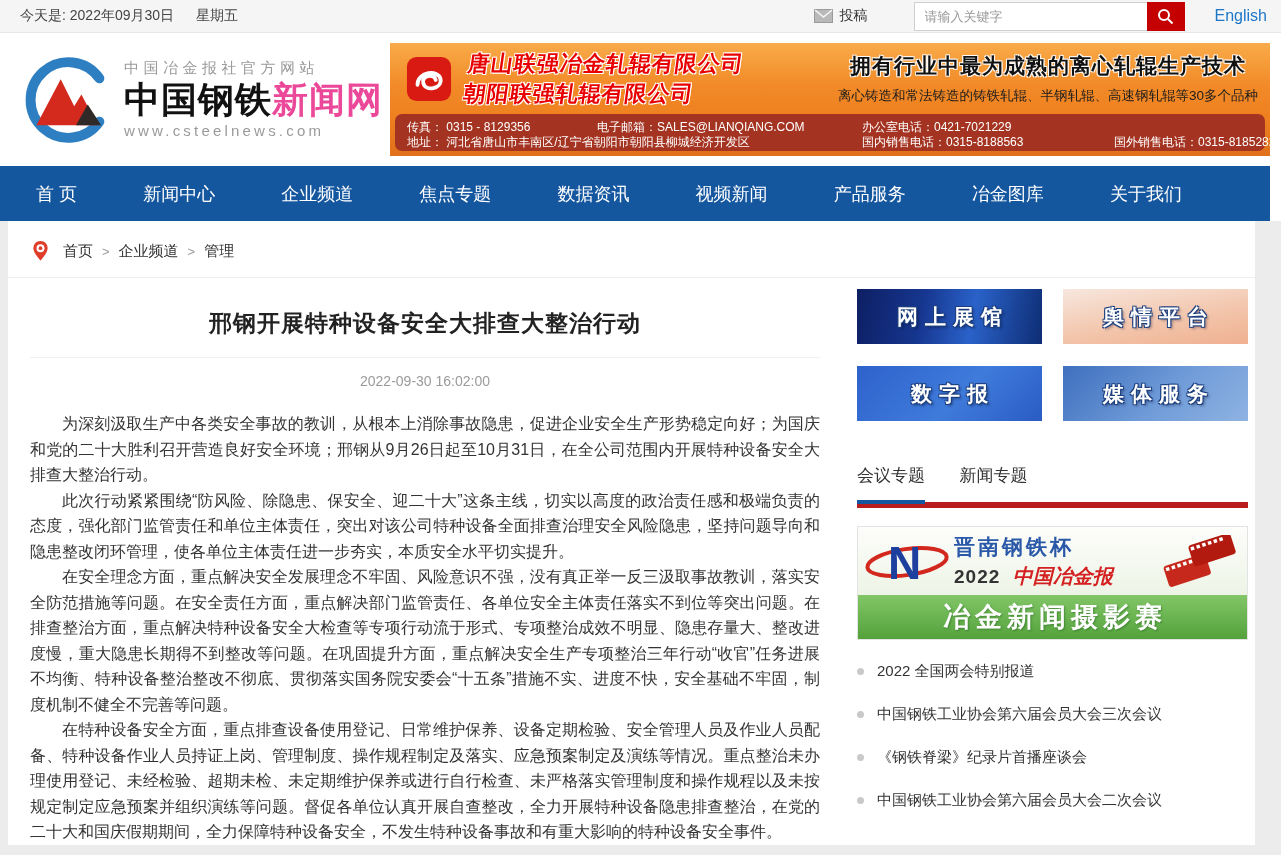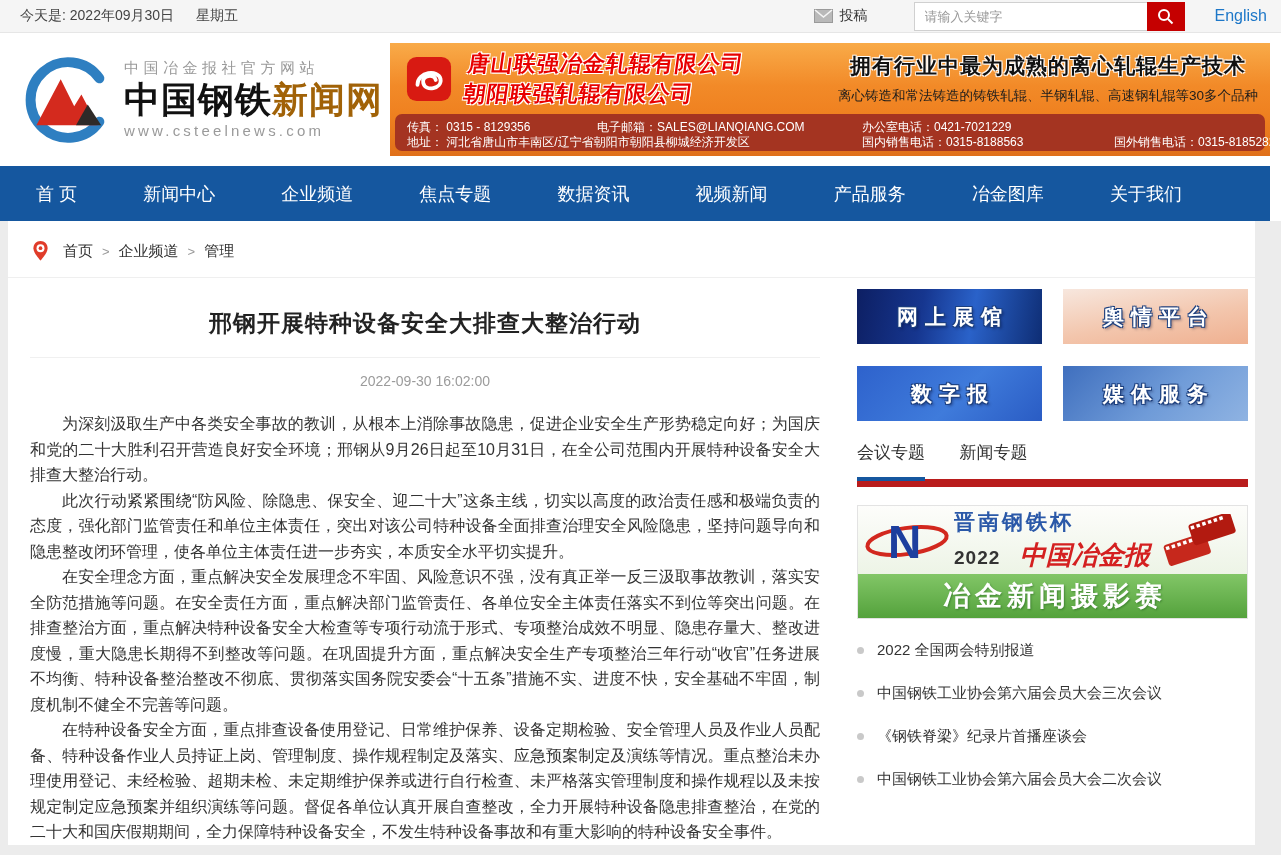--- a/index.html
+++ b/index.html
@@ -26,21 +26,21 @@
   .search-btn{width:38px;height:29px;background:#c50000;border:none;display:flex;
     align-items:center;justify-content:center;cursor:pointer;}
   .english-link{margin-left:30px;color:#1d77c8;font-size:16px;}
 
   
   .header{height:133px;background:#fff;display:flex;align-items:center;}
   .logo-wrap{display:flex;align-items:center;margin-left:22px;width:362px;flex:0 0 auto;}
   .logo-text{margin-left:12px;}
   .tagline{color:#9a9a9a;font-size:15px;letter-spacing:4.5px;white-space:nowrap;}
   .site-name{font-size:36px;font-weight:bold;color:#111;letter-spacing:1px;line-height:1.2;white-space:nowrap;}
-  .site-name .red{color:#a16207;}
+  .site-name .red{color:#ec4899;}
   .site-url{color:#9a9a9a;font-size:15px;letter-spacing:3.2px;}
 
   .ad{width:880px;height:113px;margin-left:6px;flex:0 0 auto;cursor:pointer;}
   .ad-top{height:71px;background:linear-gradient(180deg,#f9ab49 0%,#f28a28 60%,#ef8120 100%);
     display:flex;align-items:center;}
   .ad-logo{margin-left:16px;flex:0 0 auto;}
   .ad-company{margin-left:14px;transform:skewX(-8deg);}
   .ad-company div{font-size:22px;font-weight:bold;color:#e80000;letter-spacing:1px;line-height:1.35;
     text-shadow:-1px -1px 0 #fff,1px -1px 0 #fff,-1px 1px 0 #fff,1px 1px 0 #fff;white-space:nowrap;}
   .ad-right{margin-left:auto;margin-right:12px;text-align:center;}
@@ -82,33 +82,33 @@
   .sidebar{width:391px;margin-left:37px;padding-top:11px;flex:0 0 auto;}
   .banner-grid{display:grid;grid-template-columns:185px 185px;gap:22px 21px;}
   .sbanner{height:55px;display:flex;align-items:center;justify-content:center;cursor:pointer;
     font-size:21px;font-weight:bold;color:#fff;letter-spacing:7px;text-indent:7px;
     text-shadow:-1px -1px 0 #1c3f7e,1px -1px 0 #1c3f7e,-1px 1px 0 #1c3f7e,1px 1px 0 #1c3f7e,2px 2px 3px rgba(0,0,40,.45);}
   .b1{background:linear-gradient(100deg,#0d1f63 0%,#16368f 35%,#2a62c9 62%,#0e2d74 100%);}
   .b2{background:linear-gradient(170deg,#f7e7de 0%,#f3c6ad 55%,#efb090 100%);}
   .b3{background:linear-gradient(135deg,#2e62cc 0%,#3f7bdb 55%,#2a5cc4 100%);align-items:center;}
   .b4{background:linear-gradient(135deg,#3f6fbe 0%,#6f9bd8 55%,#8fb3e2 100%);}
 
-  .side-tabs{margin-top:20px;border-bottom:8px solid #b91c1c;}
+  .side-tabs{margin-top:43px;border-bottom:6px solid #b91c1c;}
   .tab{display:inline-block;font-size:17px;color:#333;padding-bottom:13px;margin-right:30px;cursor:pointer;}
   .tab.active{border-bottom:4px solid #15579f;margin-bottom:-2px;}
 
   .contest{margin-top:18px;border:1px solid #e3e3e3;cursor:pointer;}
   .contest-top{height:68px;background:linear-gradient(180deg,#fdfdfb 0%,#edf4e6 100%);
     display:flex;align-items:center;}
   .n-logo{margin-left:6px;flex:0 0 auto;}
   .contest-mid{margin-left:4px;}
   .c-line1{font-size:21px;font-weight:bold;color:#2a58a8;letter-spacing:3px;white-space:nowrap;}
   .c-line2{margin-top:2px;white-space:nowrap;}
   .c-year{font-size:19px;font-weight:bold;color:#333;letter-spacing:1px;}
-  .c-name{font-size:26px;font-weight:bold;color:#d42020;font-style:italic;margin-left:15px;}
+  .c-name{font-size:20px;font-weight:bold;color:#d42020;font-style:italic;margin-left:8px;}
   .film{margin-left:auto;margin-right:8px;flex:0 0 auto;}
   .contest-bottom{height:44px;background:linear-gradient(180deg,#82c667 0%,#54a23c 100%);
     display:flex;align-items:center;justify-content:center;color:#fff;font-size:27px;font-weight:bold;
     letter-spacing:5px;text-indent:5px;text-shadow:1px 1px 2px rgba(20,80,20,.45);}
 
   .contest-caption{display:block;margin-top:17px;font-size:16px;color:#333;}
   .news-list{list-style:none;margin:10px 0 0;padding:0;}
   .news-list li{display:flex;align-items:center;padding:12px 0;font-size:15px;color:#333;cursor:pointer;}
   .bullet{width:7px;height:7px;border-radius:50%;background:#c9c9c9;margin-right:13px;flex:0 0 auto;}
 </style>

